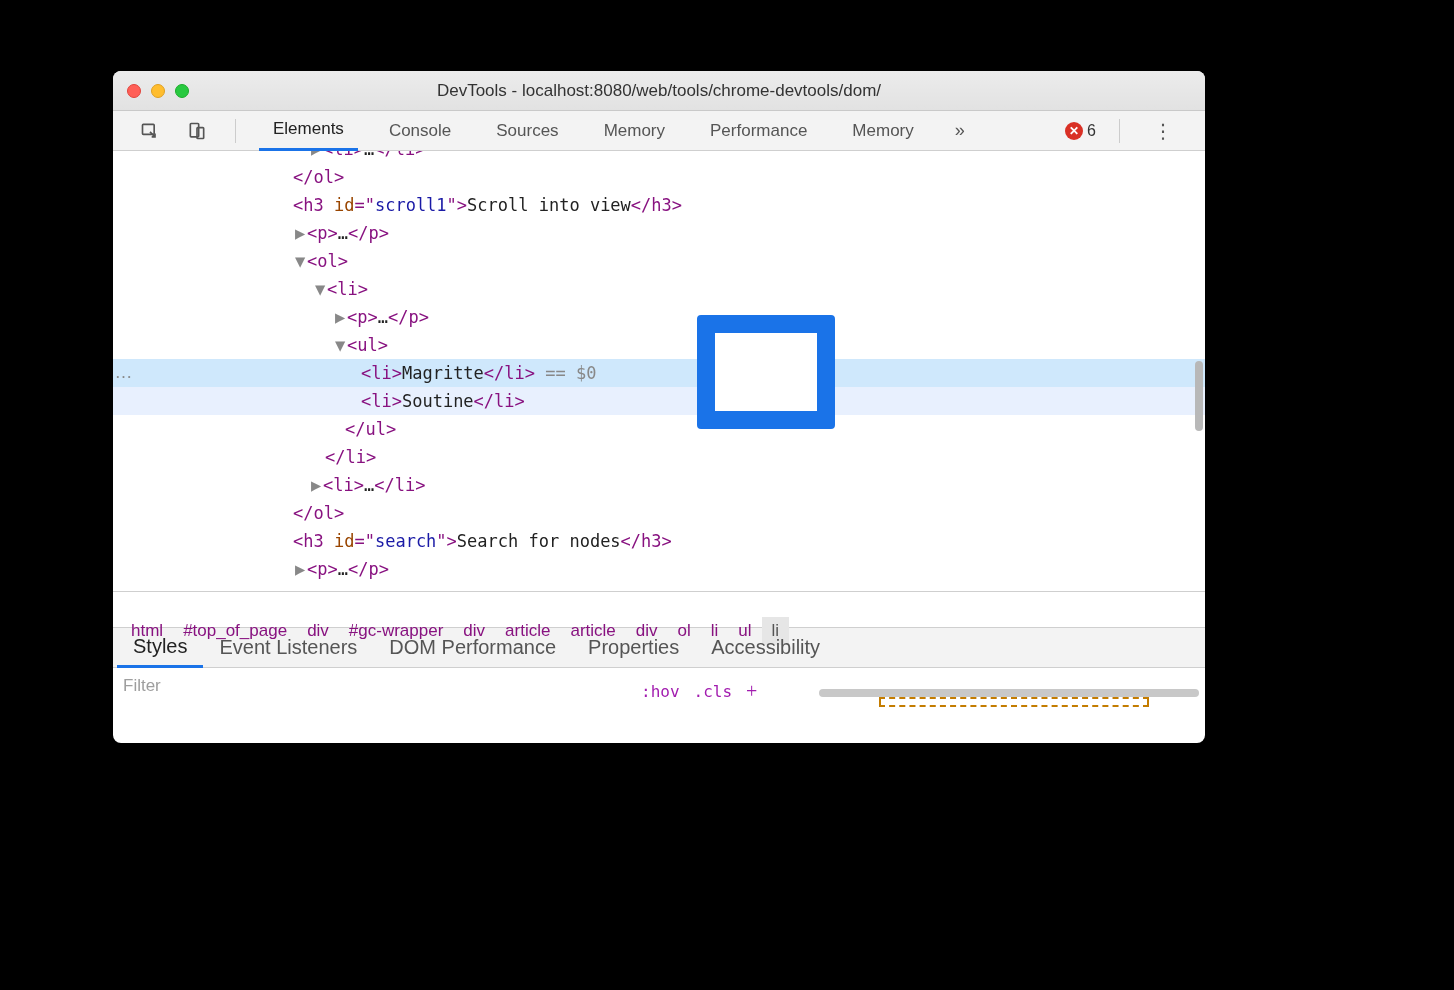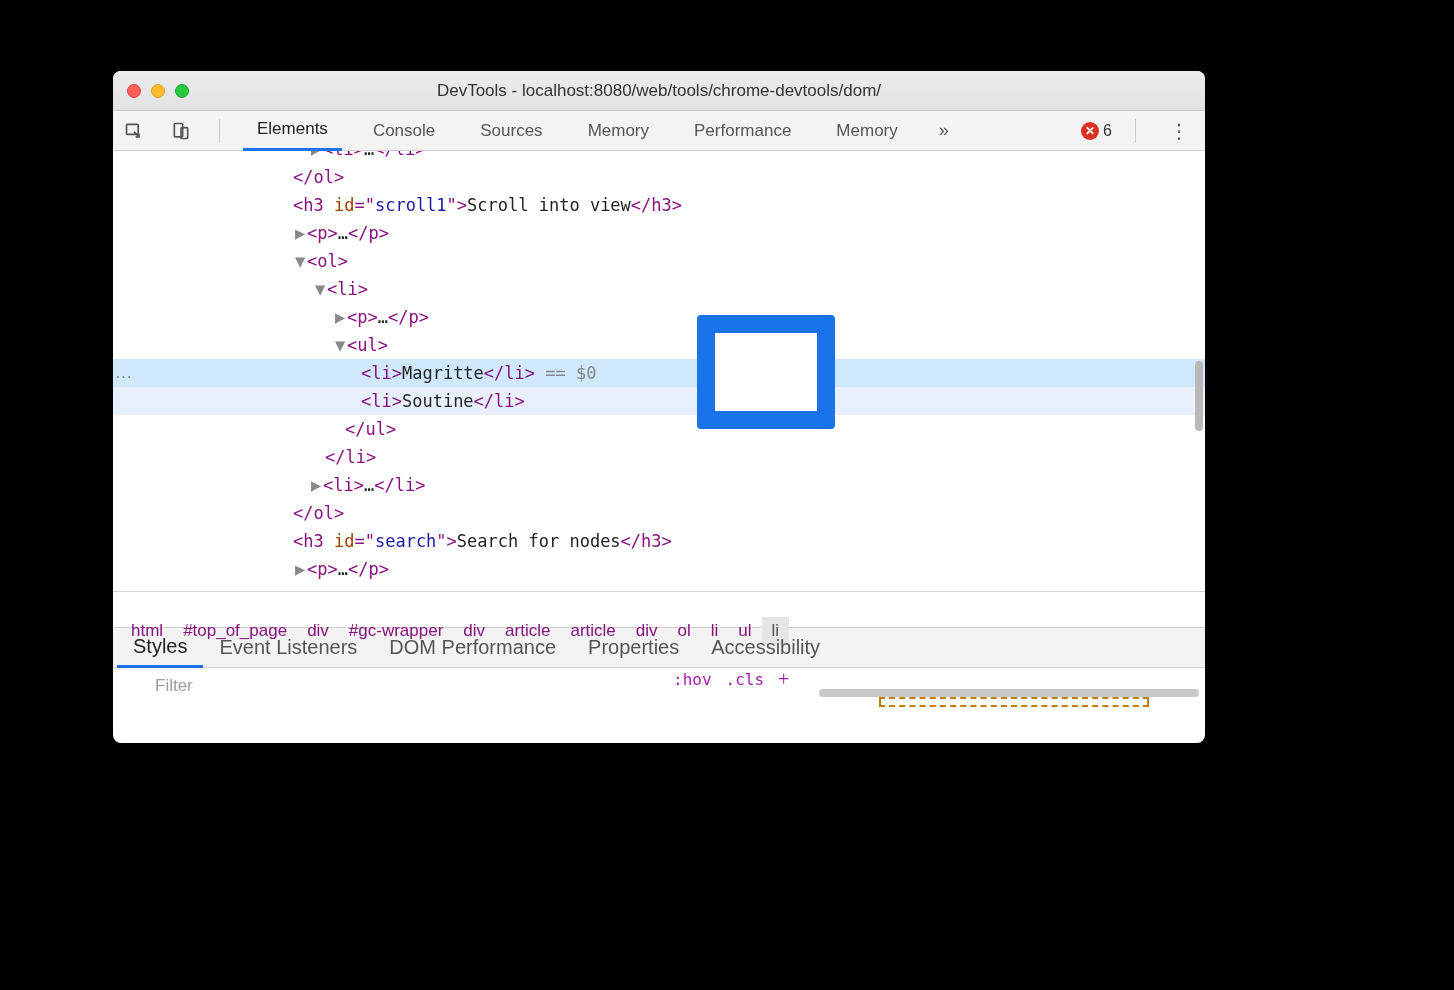--- a/index.html
+++ b/index.html
@@ -7,21 +7,21 @@
   .stage { position: absolute; left: 113px; top: 71px; width: 1092px; height: 672px; background: #fff; border-radius: 8px; box-shadow: 0 20px 50px rgba(0,0,0,.5); overflow: hidden; }
   
   .titlebar { height: 40px; background: linear-gradient(#ececec,#e2e2e2); display: flex; align-items: center; border-bottom: 1px solid #c9c9c9; position: relative; }
   .traffic { display: flex; gap: 10px; padding-left: 14px; }
   .dot { width: 14px; height: 14px; border-radius: 50%; }
   .dot.red { background: #ff5f57; border: 1px solid #e1443c; }
   .dot.yellow { background: #ffbd2e; border: 1px solid #dfa023; }
   .dot.green { background: #28c940; border: 1px solid #1dad2b; }
   .title-text { position: absolute; left: 0; right: 0; text-align: center; font-size: 17px; color: #333; font-weight: 400; }
   
-  .toolbar { height: 40px; border-bottom: 1px solid #cfcfcf; display: flex; align-items: center; padding: 0 6px; background: #f3f3f3; gap: 17px; }
+  .toolbar { height: 40px; border-bottom: 1px solid #cfcfcf; display: flex; align-items: center; padding: 0 22px; background: #f3f3f3; gap: 17px; }
   .tool-ico { width: 30px; height: 30px; display: flex; align-items: center; justify-content: center; color: #555; }
   .tool-ico svg { width: 20px; height: 20px; }
   .vsep { width: 1px; height: 24px; background: #ccc; margin: 0 6px; }
   .tab { padding: 0 14px; height: 40px; display: flex; align-items: center; font-size: 17px; color: #555; cursor: default; }
   .tab.active { color: #222; border-bottom: 3px solid #1a73e8; }
   .spacer { flex: 1; }
   .more-chev { font-size: 18px; color: #555; padding: 0 10px; }
   .err-badge { display: flex; align-items: center; gap: 4px; font-size: 16px; color: #333; }
   .err-icon { width: 18px; height: 18px; border-radius: 50%; background: #d93025; color: #fff; display: flex; align-items: center; justify-content: center; font-size: 12px; font-weight: 700; }
   .kebab { padding: 0 10px; color: #555; font-size: 20px; }
@@ -43,21 +43,21 @@
   .focus-box { position: absolute; border: 18px solid #1a73e8; background: #fff; width: 138px; height: 114px; left: 584px; top: 164px; border-radius: 4px; }
   
   .breadcrumb { height: 36px; border-top: 1px solid #cfcfcf; display: flex; align-items: center; padding: 0 8px; font-size: 17px; color: #881280; background: #fff; gap: 0; }
   .crumb { padding: 4px 10px; margin-top: 42px; }
   .crumb.current { background: #e6e6e6; color: #555; }
   
   .subtabs { height: 40px; border-top: 1px solid #cfcfcf; background: #f3f3f3; display: flex; align-items: center; padding: 0 4px; }
   .subtab { padding: 0 16px; height: 40px; display: flex; align-items: center; font-size: 20px; color: #555; }
   .subtab.active { color: #222; border-bottom: 3px solid #1a73e8; }
   
-  .filter-row { height: 36px; border-top: 1px solid #cfcfcf; display: flex; align-items: flex-start; background: #fff; padding-left: 32px; }
+  .filter-row { height: 36px; border-top: 1px solid #cfcfcf; display: flex; align-items: flex-end; background: #fff; }
   .filter-input { flex: 0 0 518px; height: 100%; border: none; padding: 0 10px; font-size: 17px; color: #333; outline: none; }
   .filter-input::placeholder { color: #9e9e9e; }
   .filter-btns { display: flex; align-items: center; gap: 14px; padding: 0 10px; color: #a21caf; font-family: Menlo, monospace; font-size: 16px; }
   .filter-btns span:last-child { font-family: -apple-system; font-size: 20px; }
   .mini-scroll { margin-left: auto; margin-right: 6px; width: 380px; height: 8px; background: #c8c8c8; border-radius: 4px; align-self: flex-end; margin-bottom: 6px; }
   
   .bottom-strip { height: 20px; background: #fff; position: relative; }
   .dashed-box { position: absolute; right: 56px; top: -6px; width: 270px; height: 10px; border: 2px dashed #c47c00; }
 </style>
 </head>

